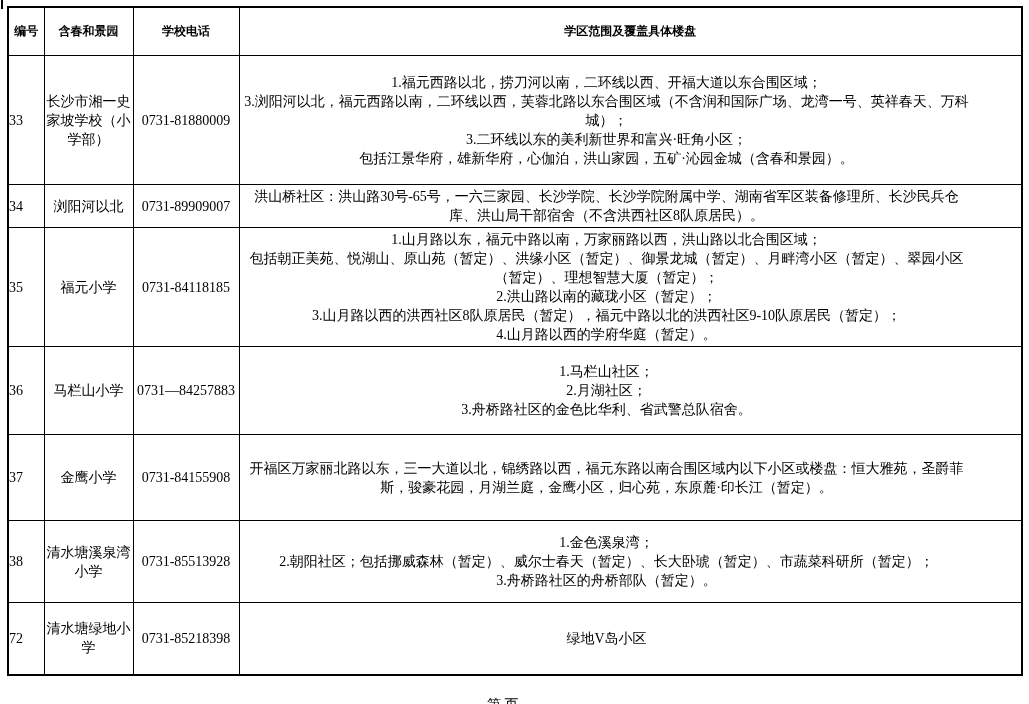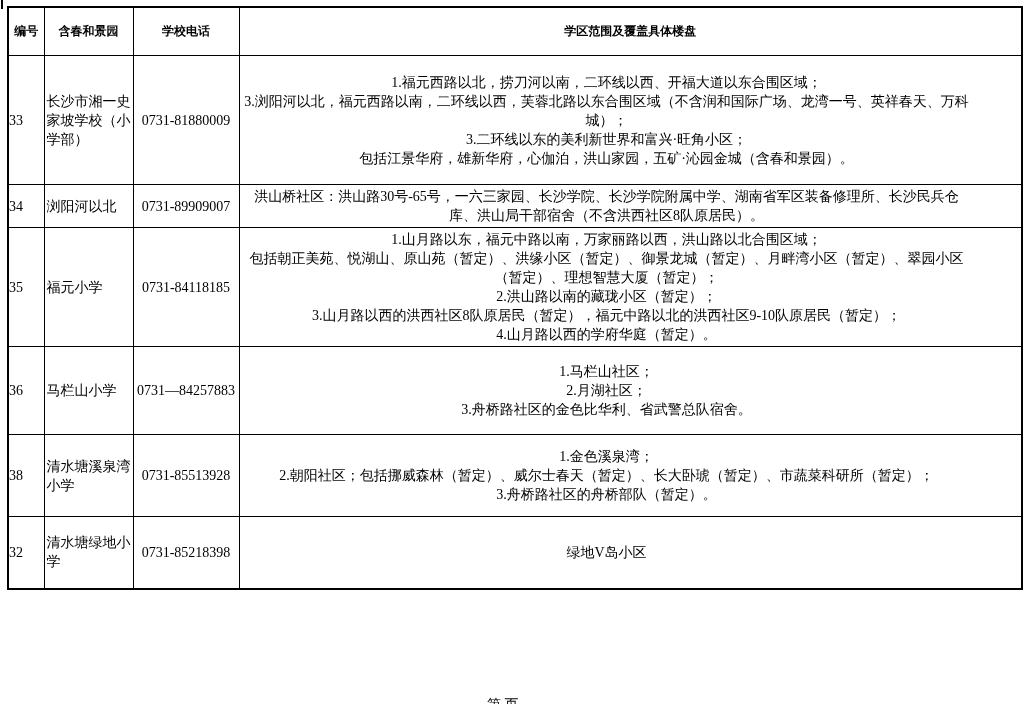--- a/index.html
+++ b/index.html
@@ -18,21 +18,21 @@
   col.c-name{width:89px}
   col.c-phone{width:106px}
   col.c-scope{width:783px}
   th,td{border:1px solid #000;vertical-align:middle}
   th{
     font-weight:bold;font-size:12px;height:47px;
     text-align:center;padding:0 1px;
   }
   td{font-size:14px;line-height:19px}
   td.num{padding:0}
-  td.name{padding:0 2px}
+  td.name{text-align:center;padding:0 2px}
   td.phone{text-align:center;font-size:14px;white-space:nowrap;padding:0}
   td.scope{padding:2px 4px 2px 4px;text-align:center}
   .scope-inner{width:726px}
   .ln{word-break:normal}
   .footer-frag{
     position:absolute;left:487px;top:697px;height:7px;width:80px;
     overflow:hidden;font-size:14px;line-height:15px;white-space:nowrap;
   }
 </style>
 </head>
@@ -103,36 +103,46 @@
       <td class="phone">0731—84257883</td>
       <td class="scope">
         <div class="scope-inner">
           <div class="ln">1.马栏山社区；</div>
           <div class="ln">2.月湖社区；</div>
           <div class="ln">3.舟桥路社区的金色比华利、省武警总队宿舍。</div>
         </div>
       </td>
     </tr>
 
+    <tr style="height:86px">
+      <td class="num">37</td>
+      <td class="name">金鹰小学</td>
+      <td class="phone">0731-84155908</td>
+      <td class="scope">
+        <div class="scope-inner">
+          <div class="ln">开福区万家丽北路以东，三一大道以北，锦绣路以西，福元东路以南合围区域内以下小区或楼盘：恒大雅苑，圣爵菲斯，骏豪花园，月湖兰庭，金鹰小区，归心苑，东原麓·印长江（暂定）。</div>
+        </div>
+      </td>
+    </tr>
 
     <tr style="height:82px">
       <td class="num">38</td>
       <td class="name">清水塘溪泉湾小学</td>
       <td class="phone">0731-85513928</td>
       <td class="scope">
         <div class="scope-inner">
           <div class="ln">1.金色溪泉湾；</div>
           <div class="ln">2.朝阳社区；包括挪威森林（暂定）、威尔士春天（暂定）、长大卧琥（暂定）、市蔬菜科研所（暂定）；</div>
           <div class="ln">3.舟桥路社区的舟桥部队（暂定）。</div>
         </div>
       </td>
     </tr>
 
     <tr style="height:72px">
-      <td class="num">32</td>
+      <td class="num">72</td>
       <td class="name">清水塘绿地小学</td>
       <td class="phone">0731-85218398</td>
       <td class="scope">
         <div class="scope-inner">
           <div class="ln">绿地V岛小区</div>
         </div>
       </td>
     </tr>
 
   </tbody>

